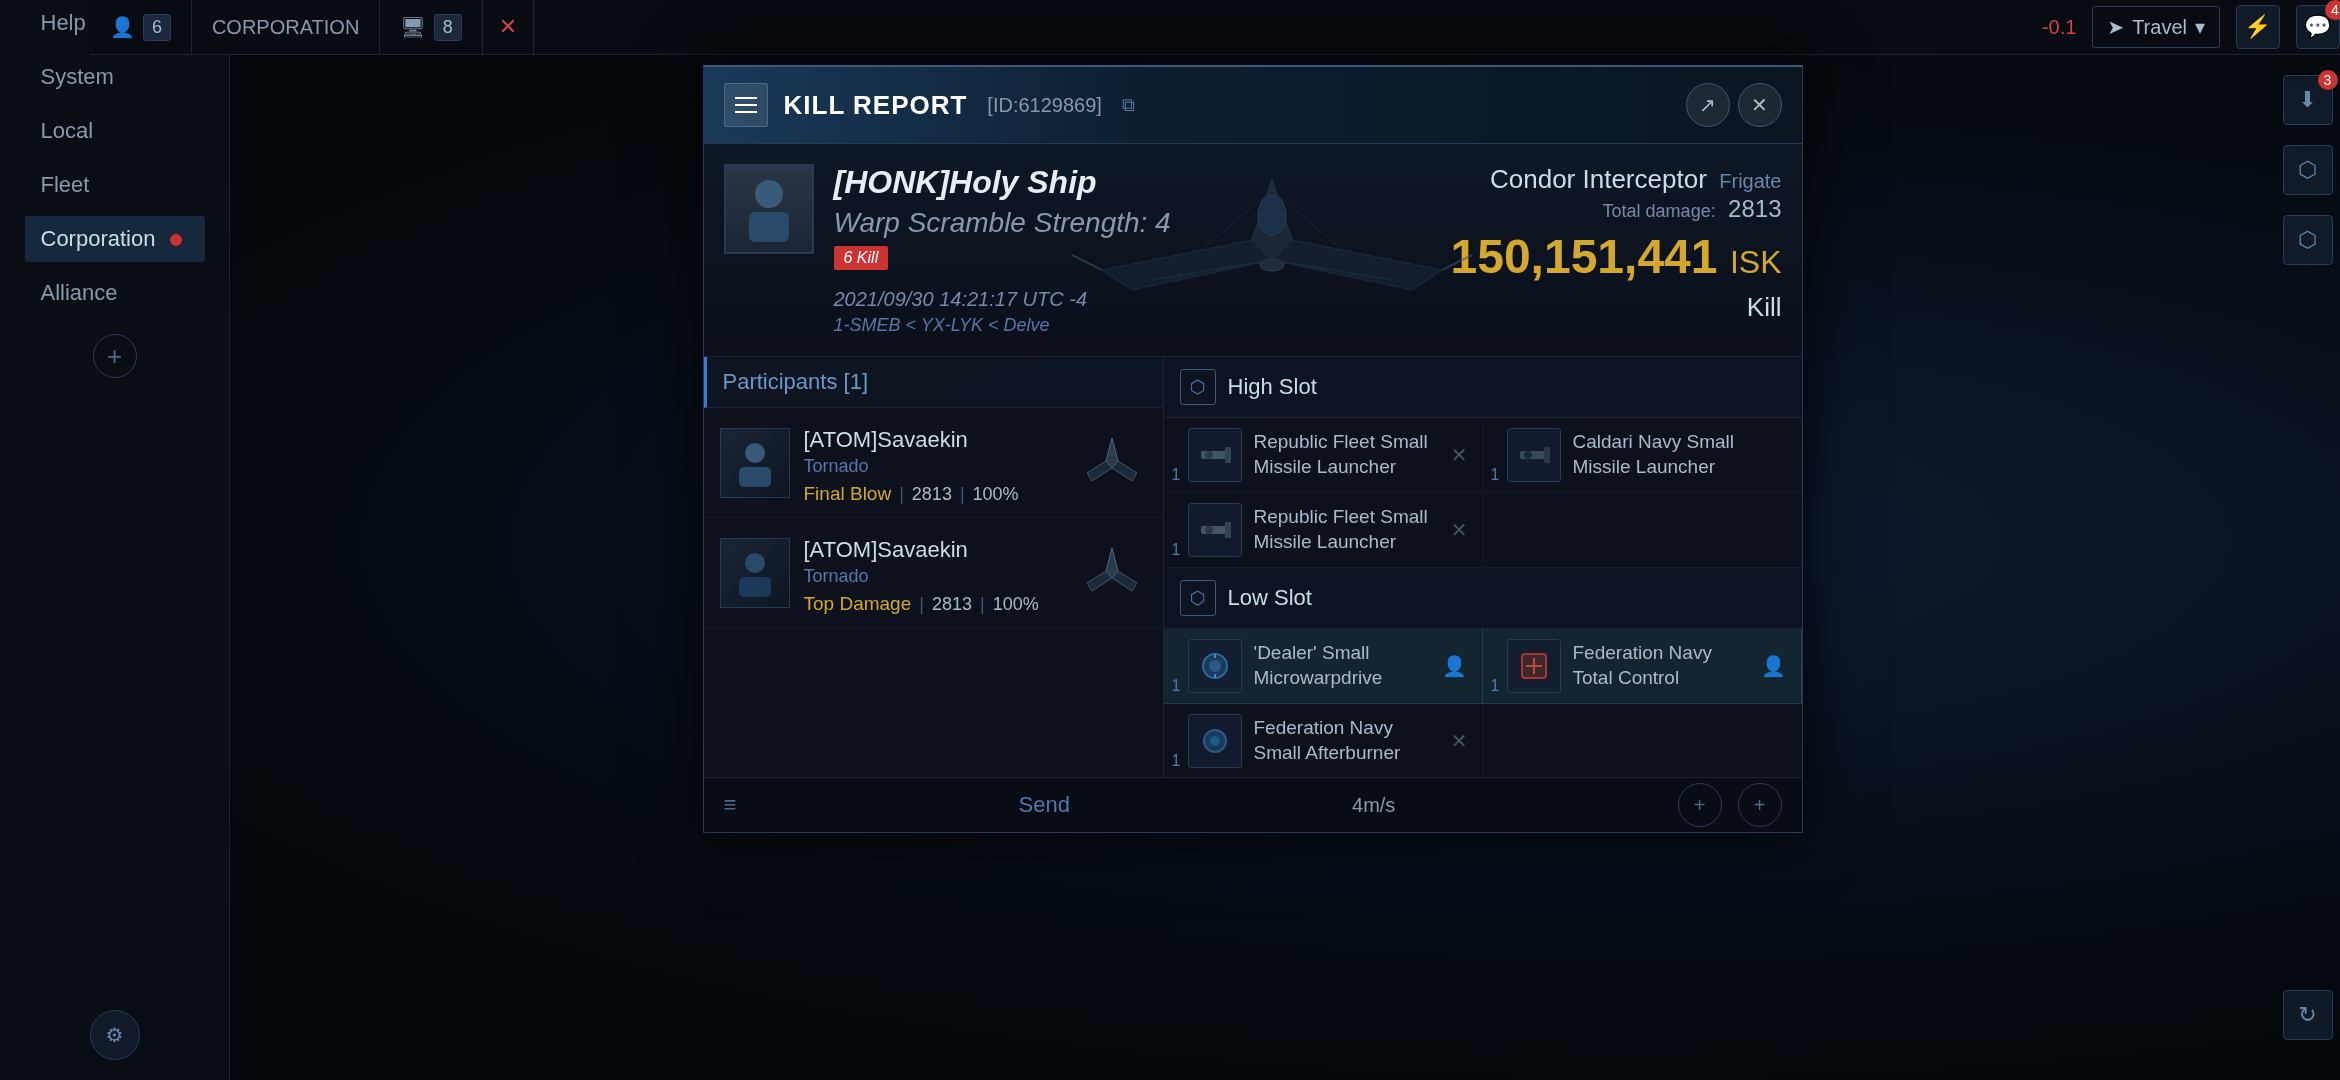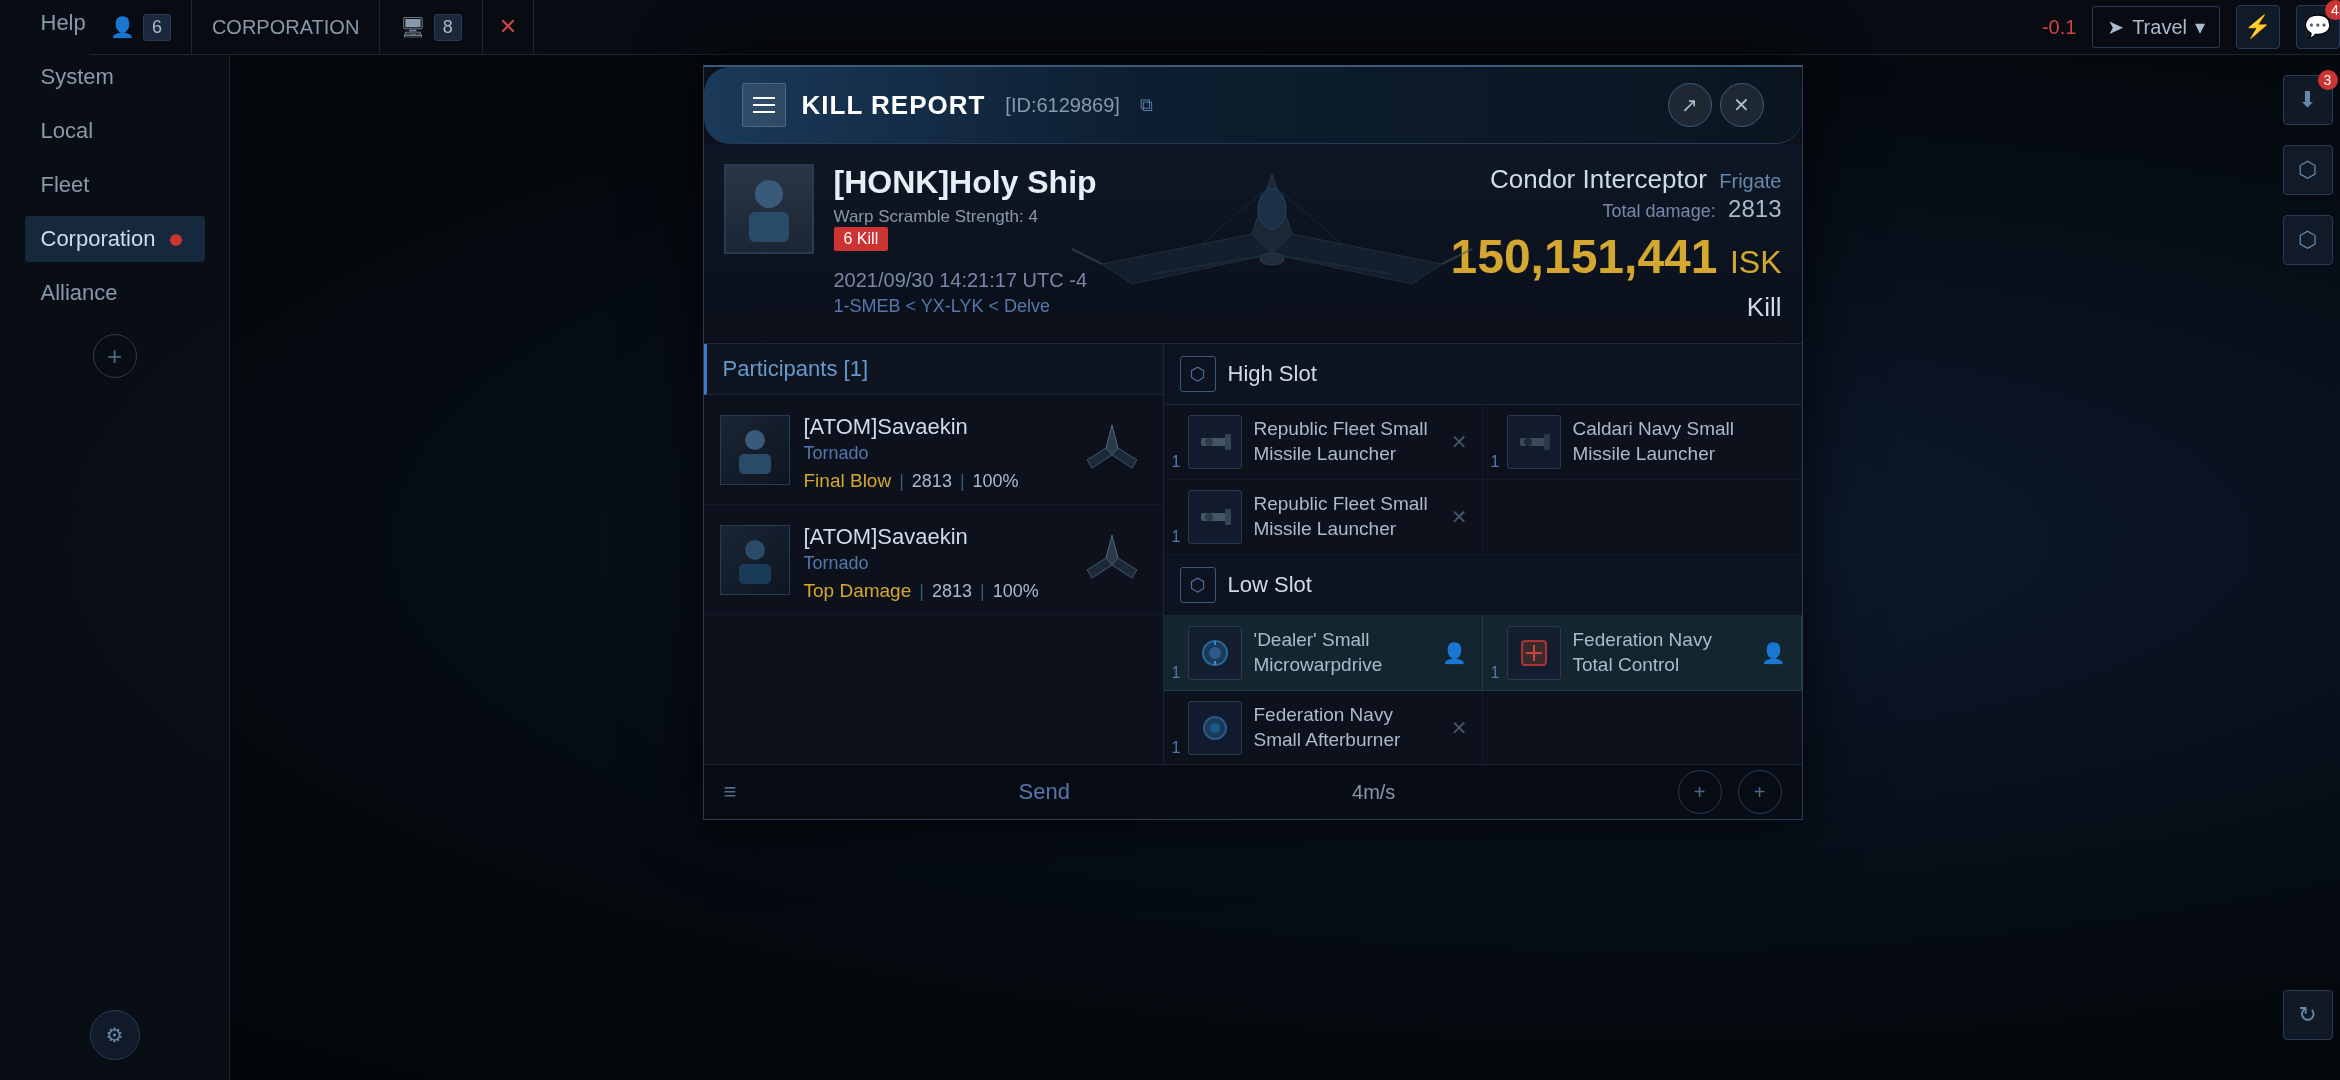--- a/index.html
+++ b/index.html
@@ -185,26 +185,25 @@
     .modal {
       width: 1100px;
       background: rgba(12, 18, 28, 0.97);
       border: 1px solid #2a3a55;
       border-top: 2px solid #3a5a7a;
       box-shadow: 0 0 60px rgba(0,0,0,0.8);
     }
 
     .modal-header {
       background: linear-gradient(90deg, #1a3a5a 0%, #0d1e30 40%, #0a1520 100%);
-      padding: 16px 38px;
+      padding: 16px 20px;
       display: flex;
       align-items: center;
       gap: 16px;
       border-bottom: 1px solid #2a3a55;
-      border-radius: 26px;
     }
 
     .modal-menu-icon {
       width: 44px;
       height: 44px;
       background: rgba(255,255,255,0.1);
       border: 1px solid #4a6a8a;
       display: flex;
       flex-direction: column;
       justify-content: center;
@@ -297,33 +296,34 @@
       background: linear-gradient(180deg, #2a3545 0%, #1a2535 100%);
       display: flex;
       align-items: center;
       justify-content: center;
       color: #4a6a8a;
       font-size: 36px;
     }
 
     .kill-details {
       flex: 1;
+      font-style: italic;
     }
 
     .kill-name {
       font-size: 32px;
       font-weight: bold;
       color: #e8eef5;
       margin-bottom: 6px;
     }
 
     .kill-warp {
-      font-size: 17px;
+      font-size: 28px;
       color: #8899aa;
-      margin-bottom: 0;
+      margin-bottom: 7px;
     }
 
     .kill-badge {
       display: inline-block;
       background: #cc3333;
       color: white;
       font-size: 16px;
       padding: 3px 10px;
       border-radius: 2px;
       margin-bottom: 10px;

